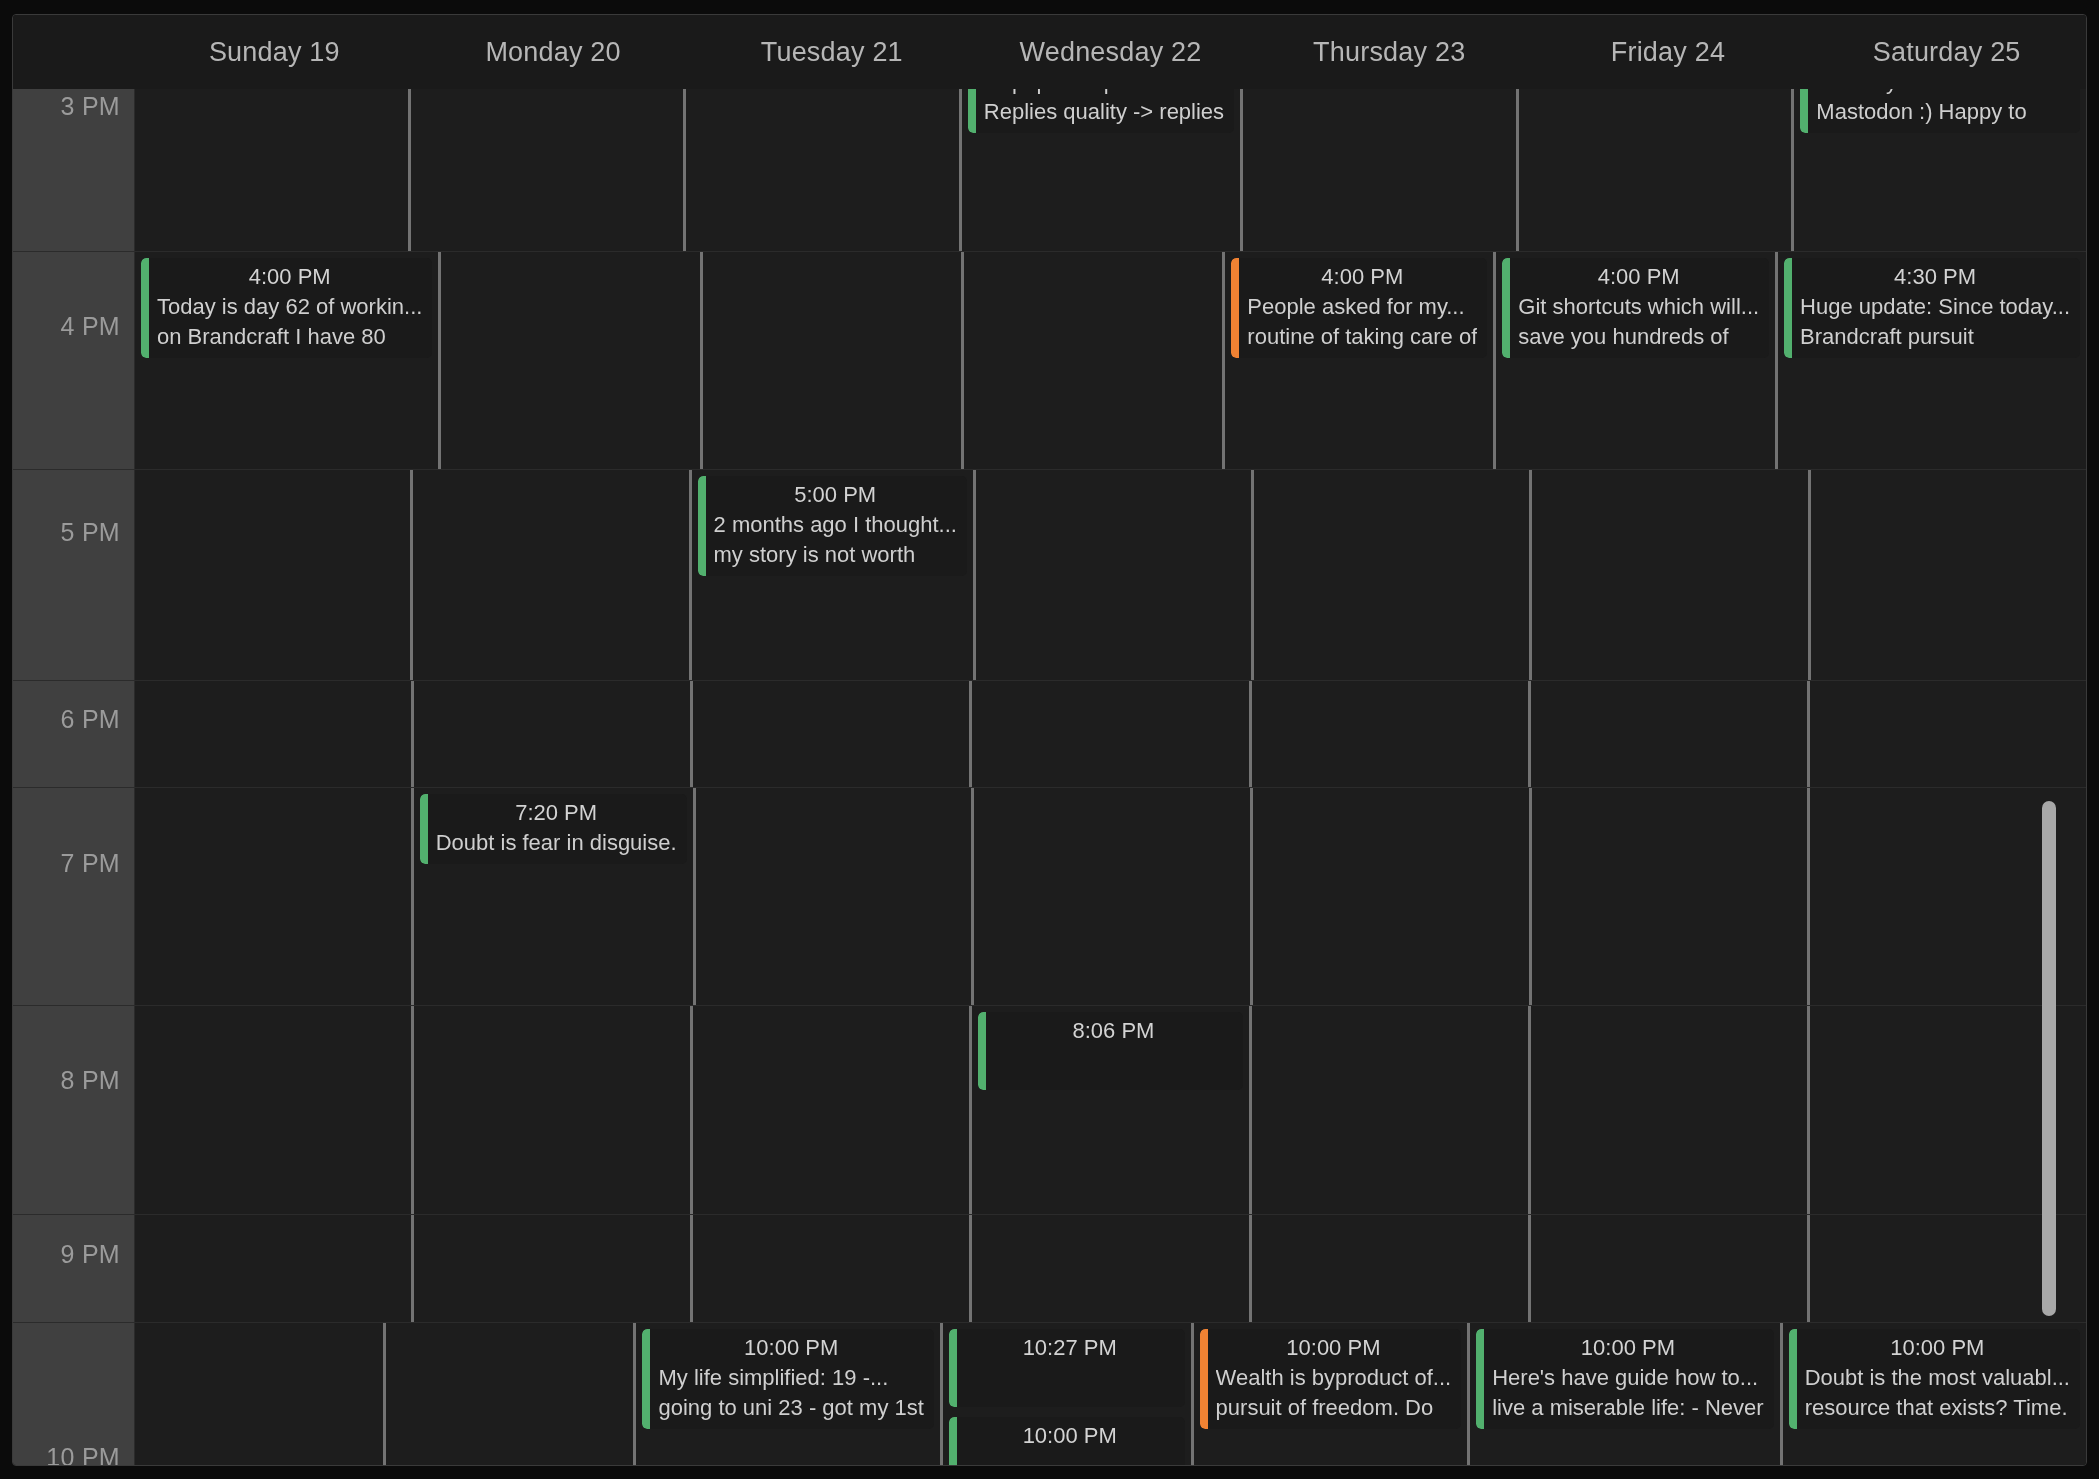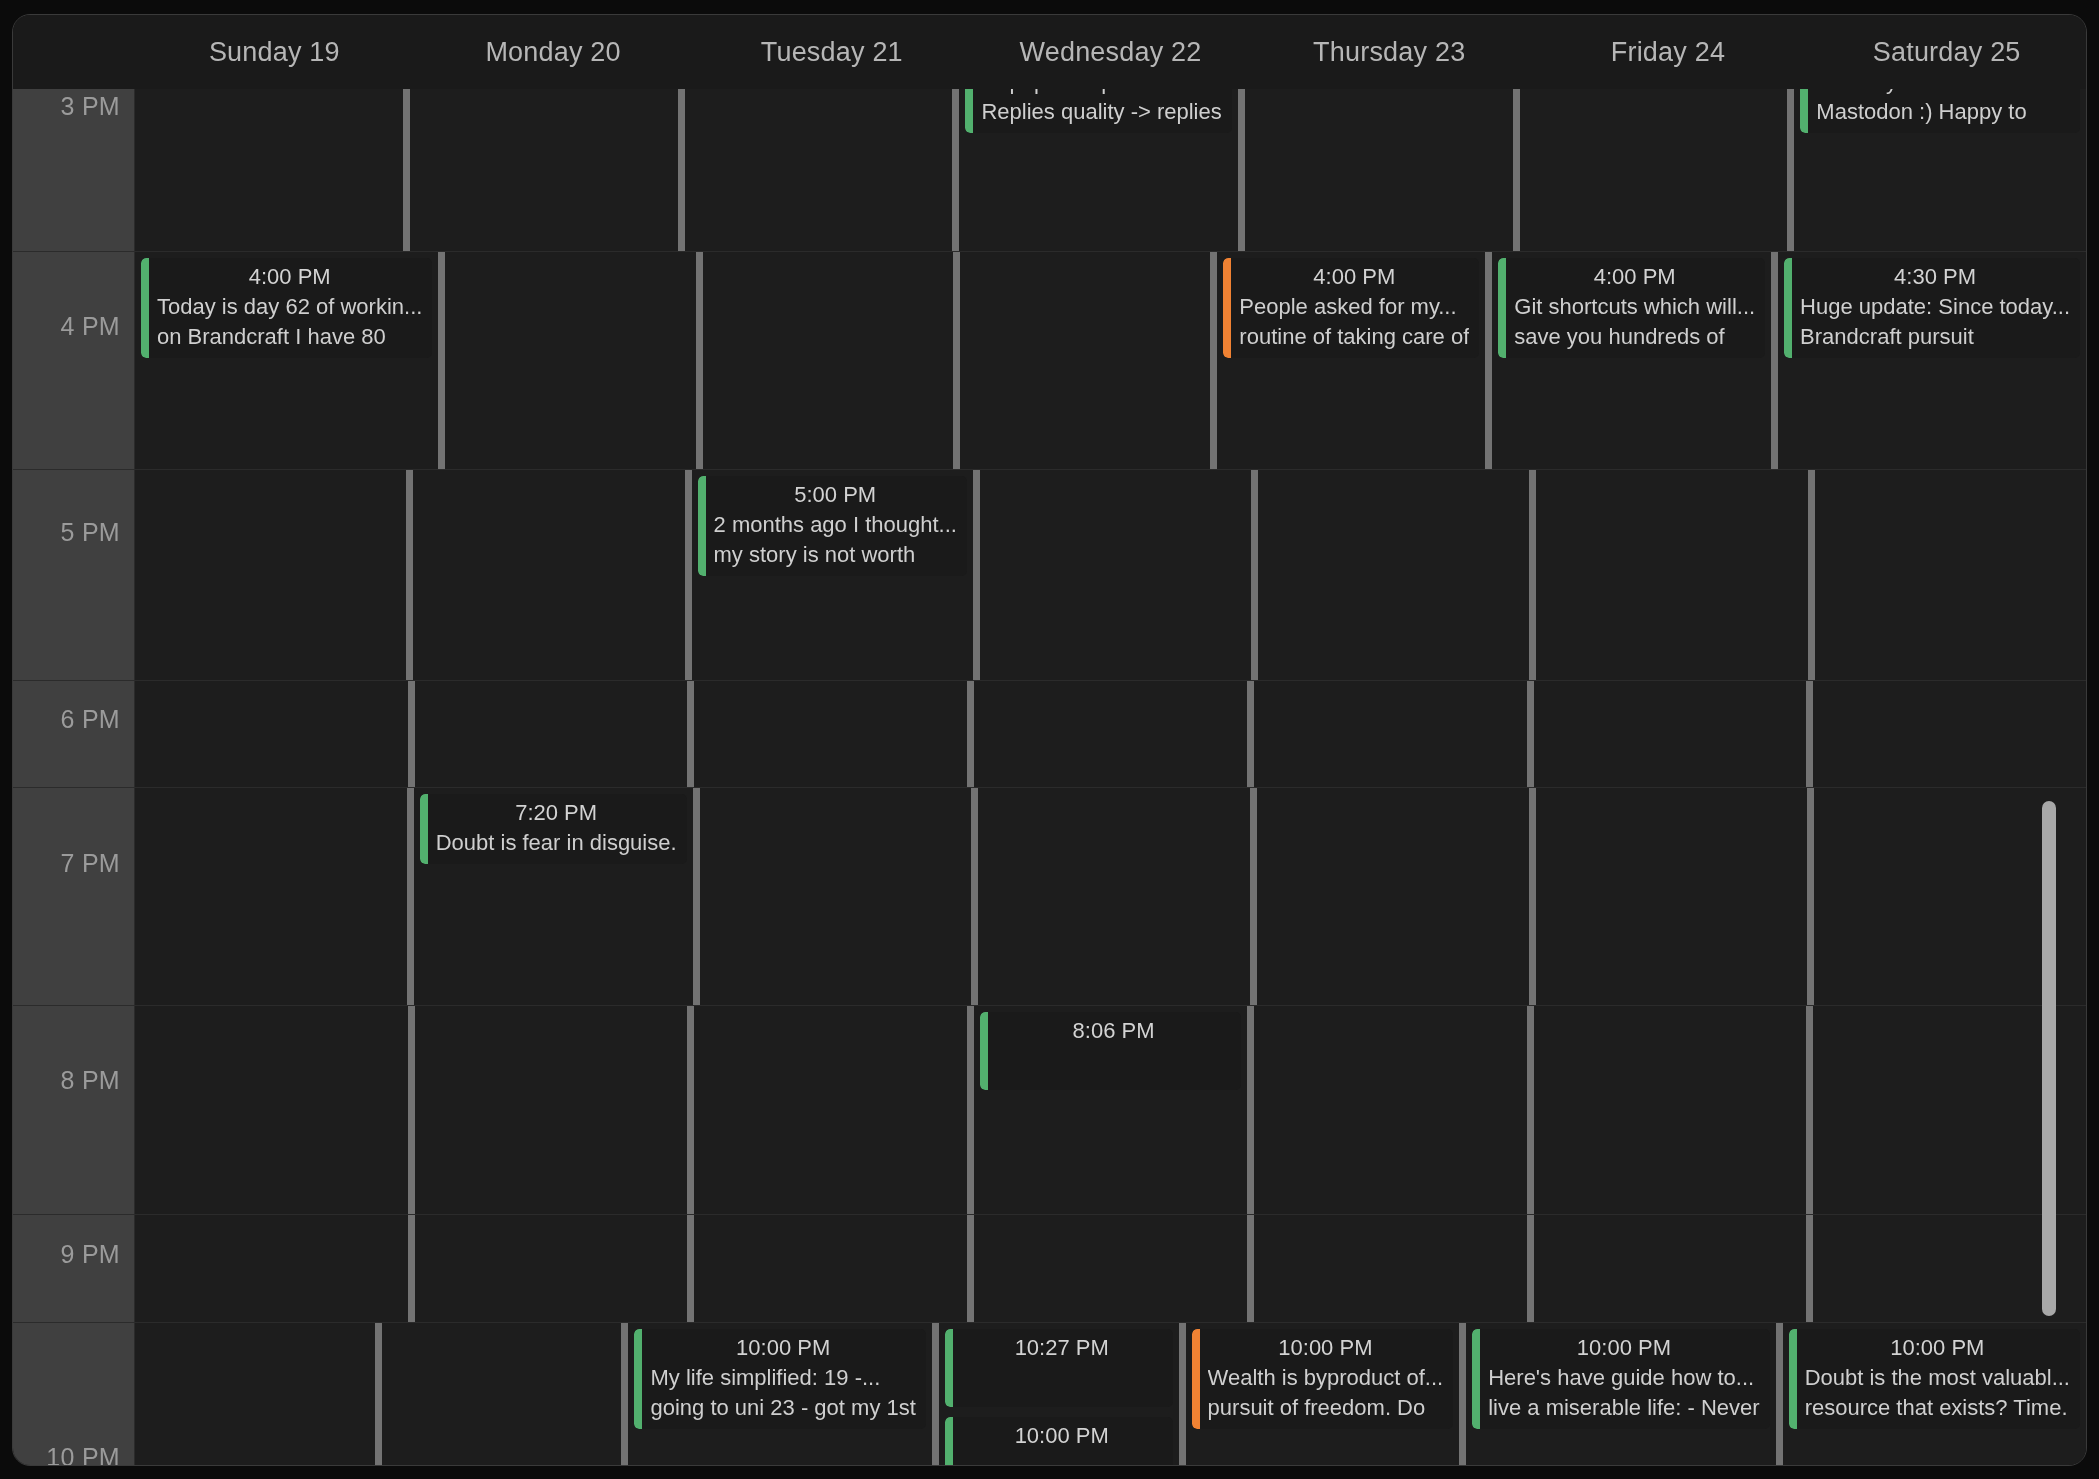--- a/index.html
+++ b/index.html
@@ -14,21 +14,21 @@
   }
 
   #calendar-app {
     position: absolute;
     left: 12px;
     top: 14px;
     width: 2075px;
     height: 1452px;
     background: #161616;
     border: 1px solid #3a3a3a;
-    border-radius: 18px;
+    border-radius: 4px;
     overflow: hidden;
   }
 
   
   #day-header {
     position: absolute;
     left: 0; top: 0;
     width: 100%;
     height: 74px;
     background: #1a1a1a;
@@ -84,21 +84,21 @@
     right: 14px;
     color: #9b9b9b;
     font-size: 25px;
     white-space: nowrap;
     letter-spacing: .3px;
   }
 
   .day-col {
     flex: 1 1 0;
     position: relative;
-    border-right: 7px solid #737373;
+    border-right: 3px solid #737373;
     background: #1d1d1d;
     padding: 6px 6px 0 6px;
   }
   .day-col:last-child { border-right: none; }
 
   
   .event {
     position: relative;
     background: #1a1a1a;
     border-radius: 5px;

